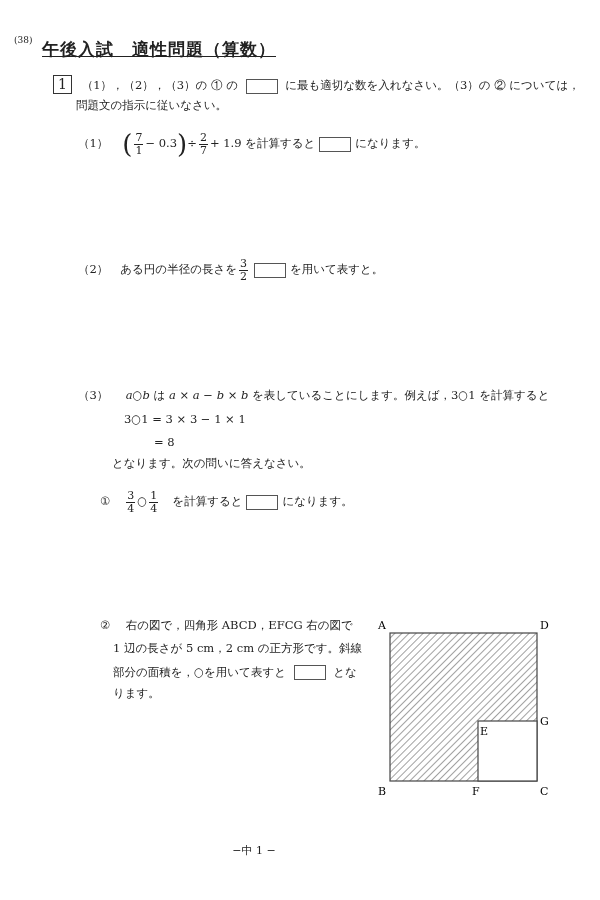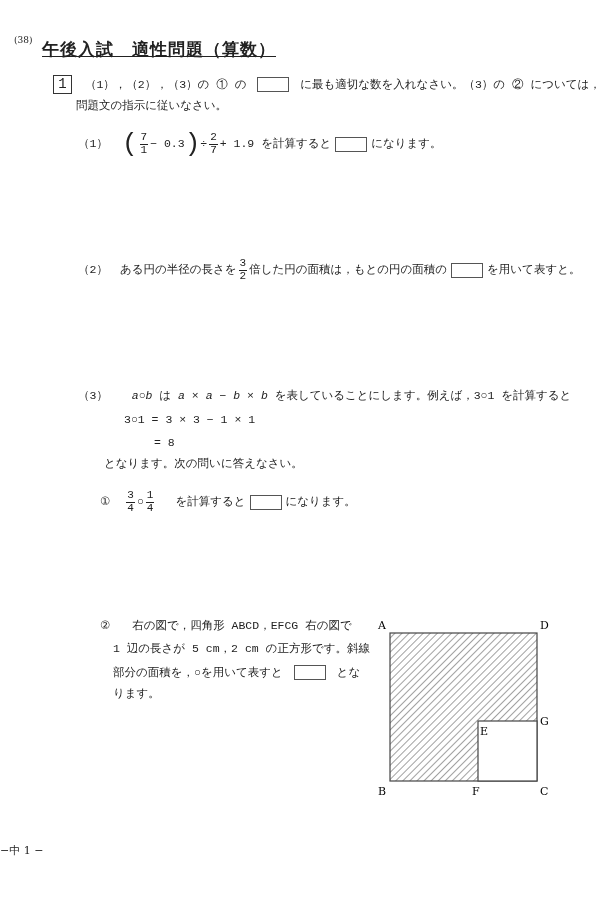--- a/index.html
+++ b/index.html
@@ -1,29 +1,29 @@
 <!DOCTYPE html>
 <html><head>
 <meta charset="utf-8">
 <style>
   html, body { margin:0; padding:0; background:#fff; }
   body { width:600px; height:900px; position:relative; overflow:hidden;
          font-family:"DejaVu Serif", serif; color:#222; }
   .abs { position:absolute; white-space:nowrap; }
   .pageno { left:14px; top:35px; font-size:9px;text-align:right; }
   .title { left:42px; top:38px; font-size:17px; font-weight:bold; letter-spacing:1px;text-decoration:underline; }
-  .txt { font-size:11.5px; line-height:1;font-family:Liberation Mono, monospace; }
+  .txt { font-size:11.5px; line-height:1; }
   .qnum { display:inline-block; border:1px solid #333; width:17px; height:17px; line-height:17px;
           text-align:center; font-size:14px; }
   .ansbox { display:inline-block; width:30px; height:13px; border:1px solid #555; vertical-align:middle; margin:0 4px; background:#fff; }
   .frac { display:inline-flex; flex-direction:column; align-items:center; vertical-align:middle; font-size:11px; line-height:1.05; margin:0 2px; }
   .frac .num { border-bottom:1px solid #222; padding:0 1px; }
   .paren { font-size:26px; font-weight:100; vertical-align:middle; line-height:1; }
   .mathvar { font-style:italic; }
-  .footer { left:0; width:508px; top:843px; font-size:11px; }
+  .footer { left:0; width:508px; top:843px; text-align:center; font-size:11px; }
 </style>
 </head>
 <body>
 
 <div class="abs pageno">(38)</div>
 <div class="abs title">午後入試　適性問題（算数）</div>
 
 <div class="abs txt" style="left:53px;top:75px;">
   <span class="qnum">1</span>
   <span style="margin-left:6px;">（1），（2），（3）の ① の</span>
@@ -53,47 +53,46 @@
 </div>
 
 <div class="abs txt" style="left:78px;top:258px;display:flex;align-items:center;">
   <span>（2）</span>
   <span style="width:12px;display:inline-block;"></span>
   <span>ある円の半径の長さを</span>
   <span class="frac">
       <span class="num">3</span>
       <span>2</span>
     </span>
-  <span>倍した円の面積は，もとの円の面積の</span>
   <span class="ansbox"></span>
   <span>を用いて表すと。</span>
 </div>
 
 <div class="abs txt" style="left:78px;top:390px;">
   <span>（3）</span>
   <span style="display:inline-block;width:10px;"></span>
   <span class="mathvar">a</span><span>○</span><span class="mathvar">b</span><span> は </span><span class="mathvar">a</span><span> × </span><span class="mathvar">a</span><span> − </span><span class="mathvar">b</span><span> × </span><span class="mathvar">b</span><span> を表していることにします。例えば，3○1 を計算すると</span>
 </div>
 <div class="abs txt" style="left:124px;top:414px;">3○1 = 3 × 3 − 1 × 1</div>
 <div class="abs txt" style="left:154px;top:437px;">= 8</div>
-<div class="abs txt" style="left:104px;top:458px;">となります。次の問いに答えなさい。</div>
+<div class="abs txt" style="left:112px;top:458px;">となります。次の問いに答えなさい。</div>
 
 <div class="abs txt" style="left:100px;top:490px;display:flex;align-items:center;">
   <span>①</span>
   <span style="width:14px;display:inline-block;"></span>
   <span class="frac">
       <span class="num">3</span>
       <span>4</span>
     </span>
   <span>○</span>
   <span class="frac">
       <span class="num">1</span>
       <span>4</span>
     </span>
-  <span style="margin-left:19px;">を計算すると</span>
+  <span style="margin-left:12px;">を計算すると</span>
   <span class="ansbox"></span>
   <span>になります。</span>
 </div>
 
 <div class="abs txt" style="left:100px;top:620px;">
   <span>②</span>
   <span style="display:inline-block;width:8px;"></span>
   <span>右の図で，四角形 ABCD，EFCG 右の図で</span>
 </div>
 <div class="abs txt" style="left:113px;top:643px;text-align:center;">1 辺の長さが 5 cm，2 cm の正方形です。斜線</div>

